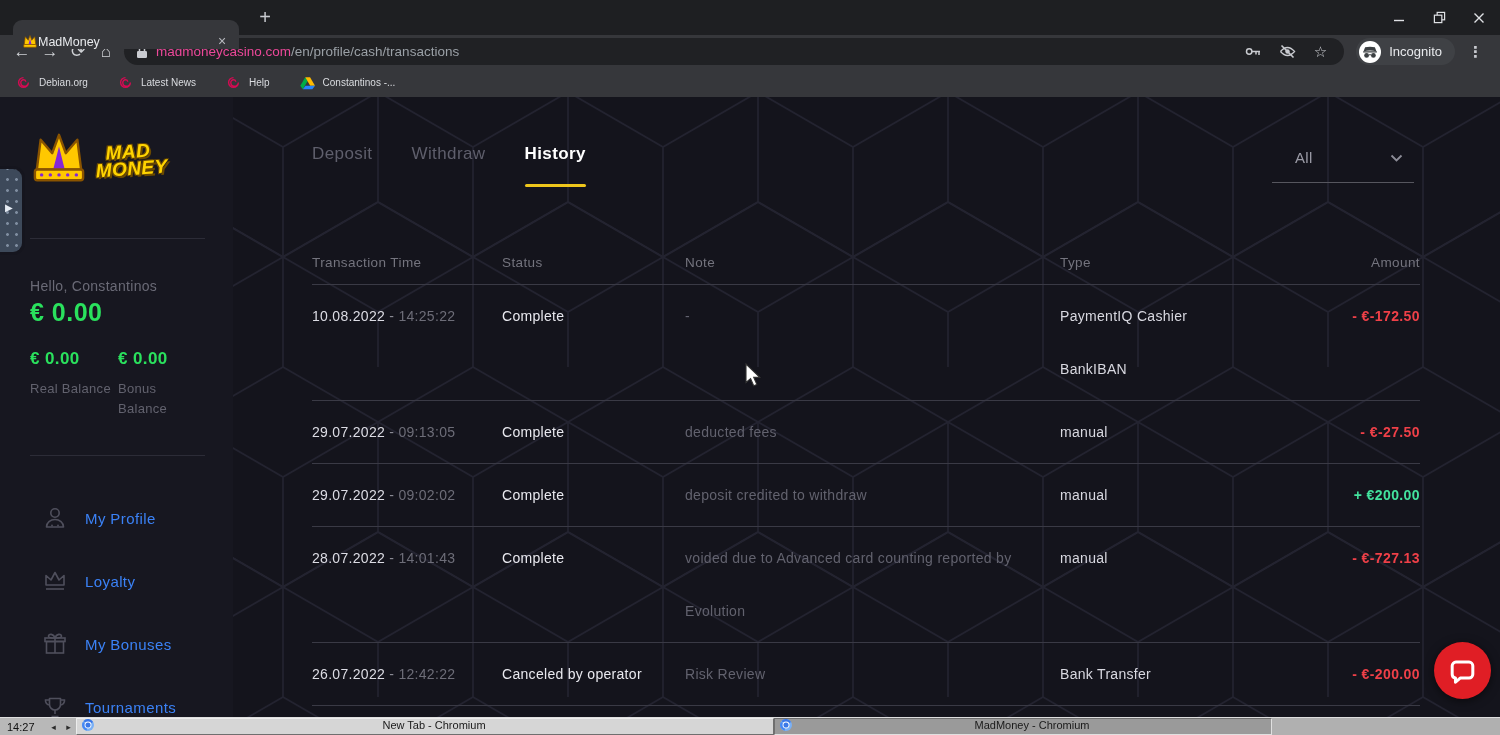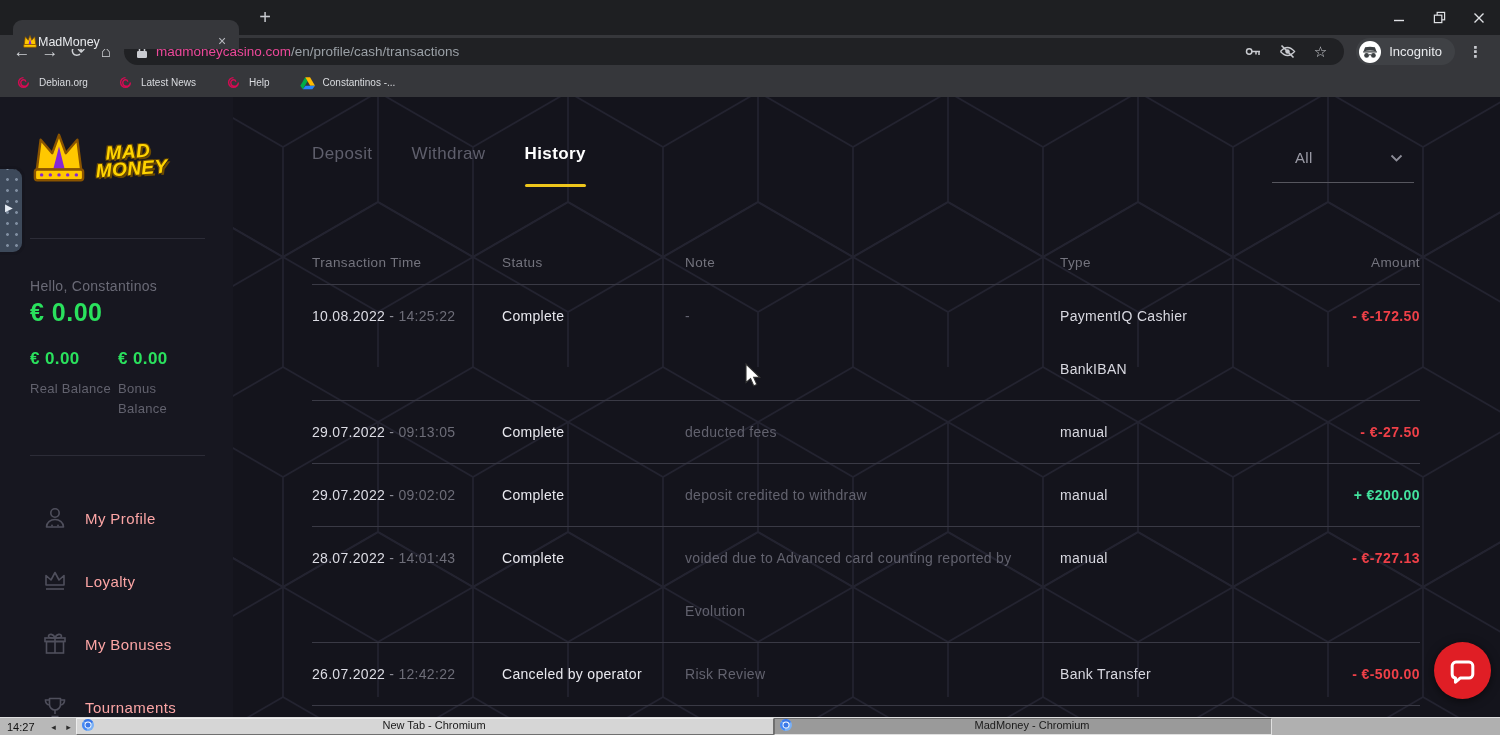--- a/index.html
+++ b/index.html
@@ -58,21 +58,21 @@
   .logo-text .l1 { margin-left:11px; }
   .sdiv { position:absolute; left:30px; right:28px; border-top:1px solid #2c2c37; }
   .greeting { position:absolute; left:30px; top:181px; color:#6a6a76; font-size:14px; letter-spacing:.3px; }
   .total { position:absolute; left:30px; top:201px; color:#2ae15d; font-size:25px; font-weight:bold; letter-spacing:.5px; }
   .bal { position:absolute; left:30px; top:252px; display:flex; }
   .bal-col1 { width:88px; }
   .bal-col2 { width:70px; }
   .bal .amt { color:#2ae15d; font-size:17px; font-weight:bold; letter-spacing:.4px; }
   .bal .lbl { color:#62626e; font-size:13px; margin-top:10px; line-height:20px; letter-spacing:.3px; }
   .menu { position:absolute; left:42px; top:399px; right:0; }
-  .menu-item { display:flex; align-items:center; gap:17px; height:44px; margin-bottom:19px; color:#fca5a5; font-size:15px; letter-spacing:.4px; }
+  .menu-item { display:flex; align-items:center; gap:17px; height:44px; margin-bottom:19px; color:#3b82f6; font-size:15px; letter-spacing:.4px; }
   .micon { width:26px; height:26px; flex:none; }
 
   .handle {
     position:absolute; left:0; top:72px; width:22px; height:83px; z-index:4;
     background:#3d495a; border-radius:0 9px 9px 0;
     background-image:radial-gradient(circle,#7f8da0 1.2px,rgba(0,0,0,0) 1.6px);
     background-size:9px 11px; background-position:3px 5px;
     box-shadow:0 0 0 3px rgba(20,20,28,.45);
   }
   .handle-play { position:absolute; left:5px; top:33px; color:#e7edf5; font-size:10px; }
@@ -398,21 +398,21 @@
             <div class="trow">
     <div class="c-time">
       <span class="date">26.07.2022</span><span class="dsep"> - </span><span class="time">12:42:22</span>
     </div>
     <div class="c-status">Canceled by operator</div>
     <div class="c-note">Risk Review</div>
     <div class="c-type">
       <div>Bank Transfer</div>
 
     </div>
-    <div class="c-amount negative">- €-500.00</div>
+    <div class="c-amount negative">- €-200.00</div>
   </div>
           </div>
       </div>
 
       <svg class="cursor" width="18" height="25" viewBox="0 0 18 25">
         <path d="M1,1 L1,19.5 L5.6,15.6 L8.7,22.8 L11.8,21.4 L8.7,14.4 L14.8,14.4 Z" fill="#ffffff" stroke="#333333" stroke-width="1.1"></path>
       </svg>
 
       <div class="chat">
         <svg width="31" height="30" viewBox="0 0 32 32">

